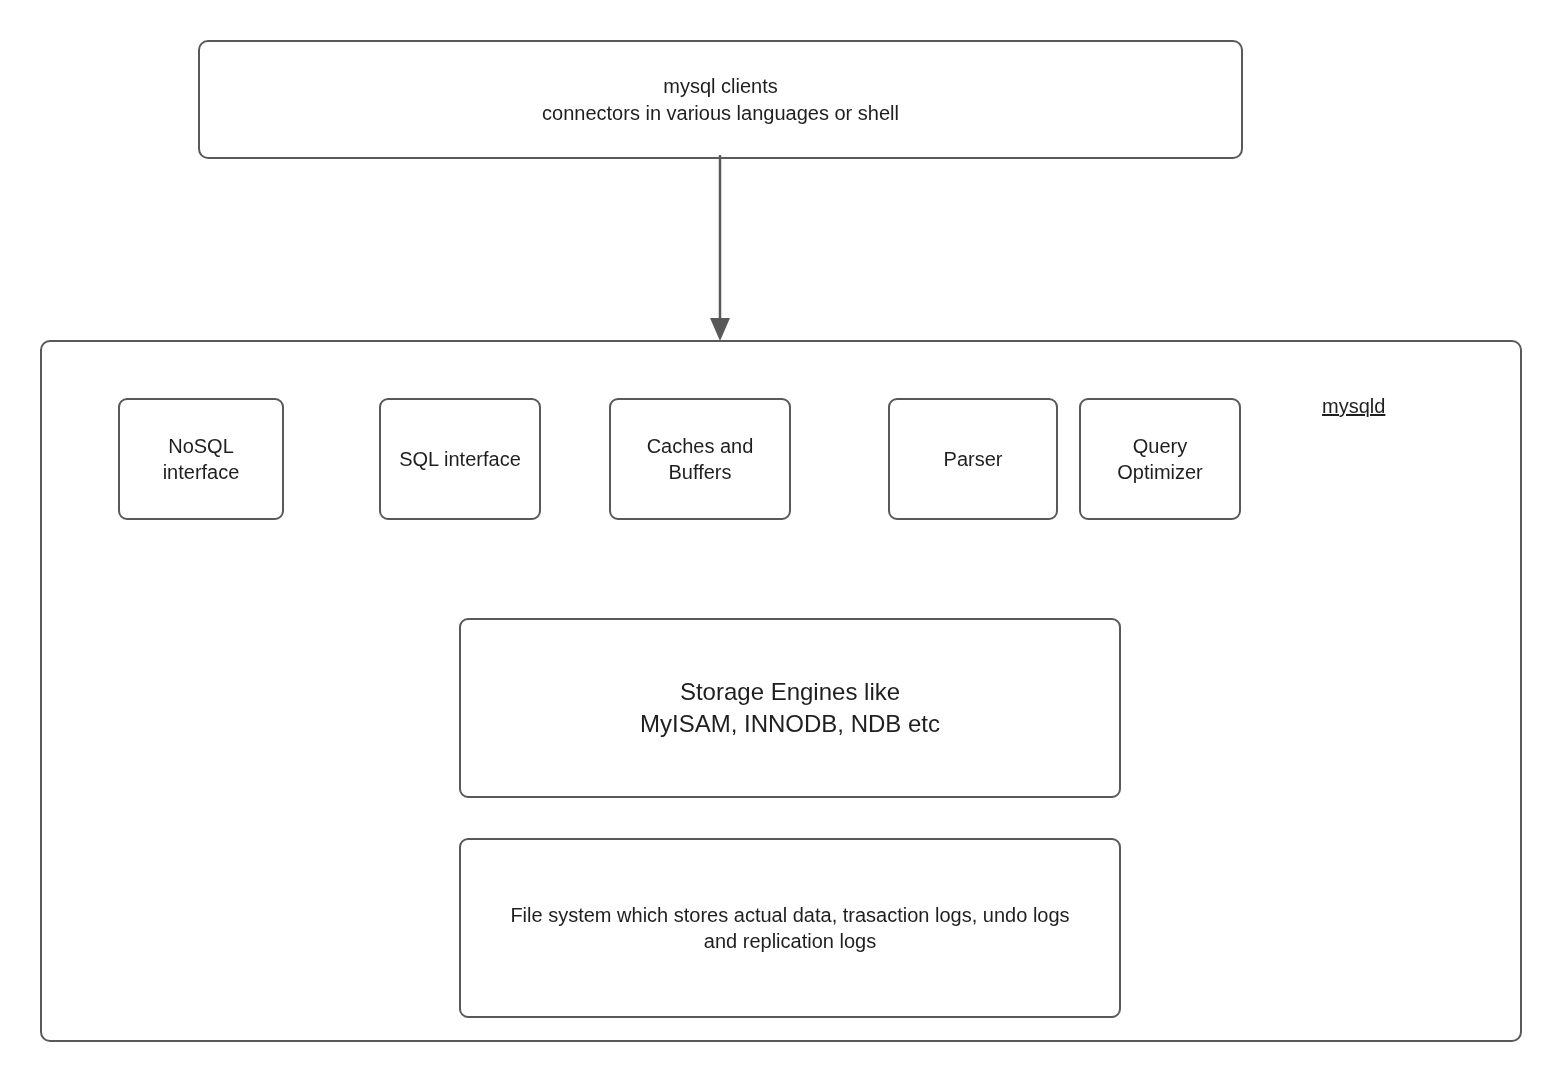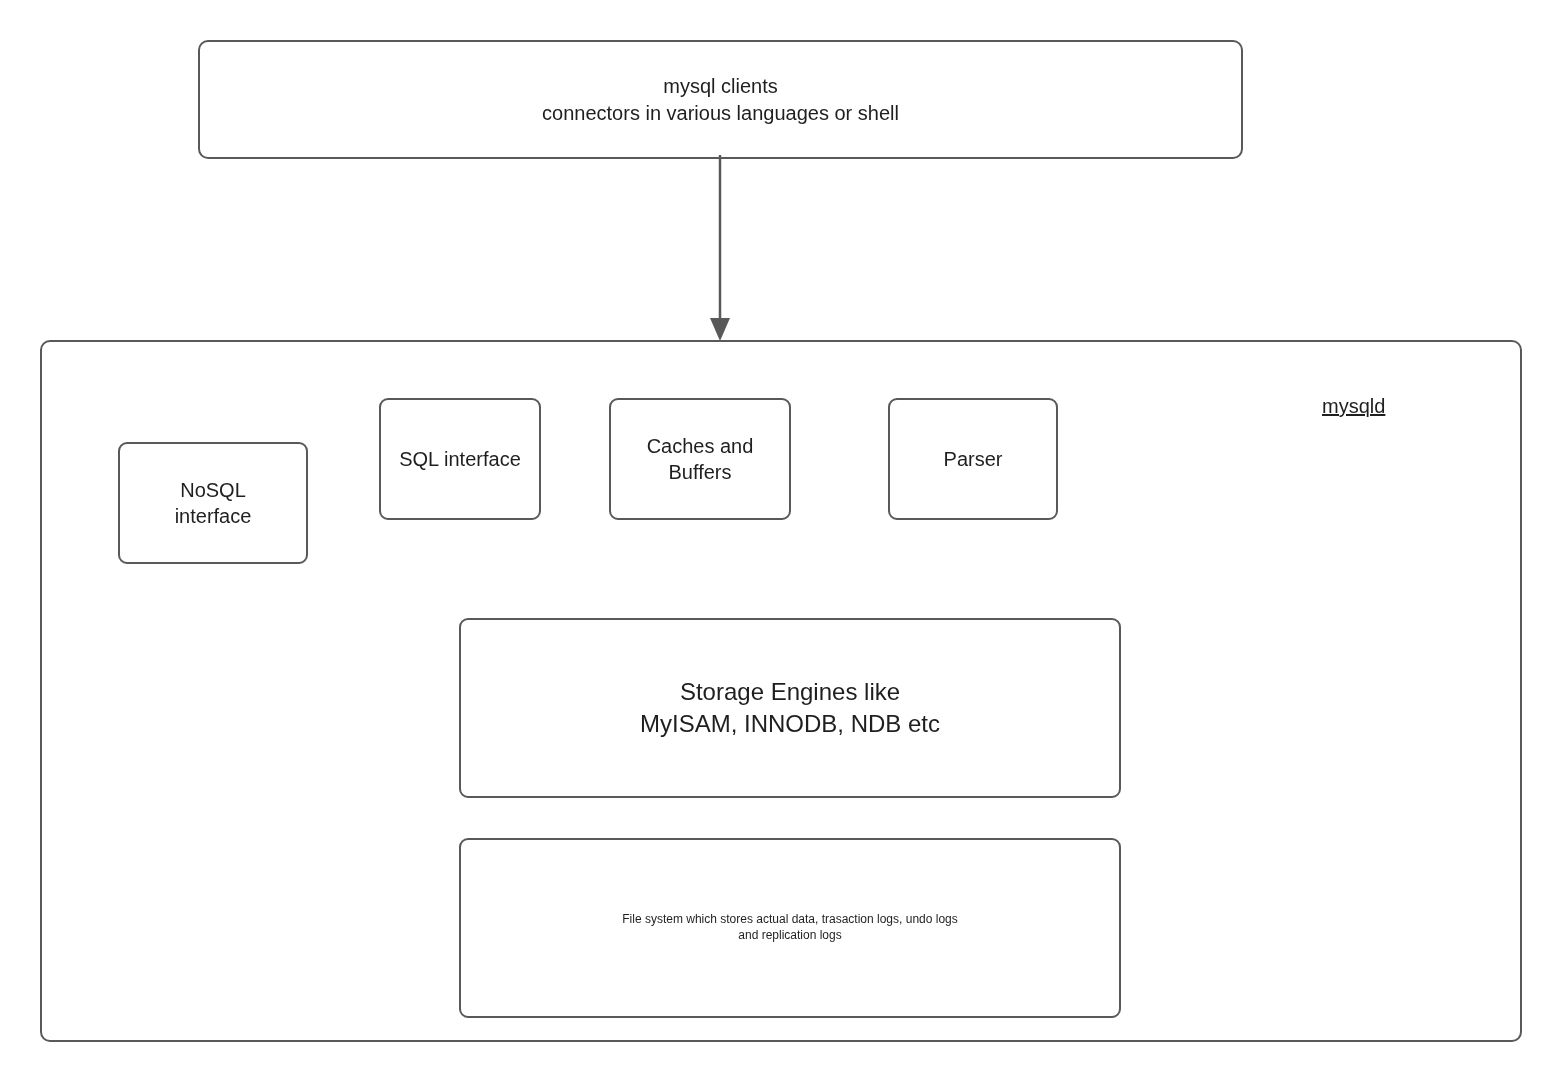--- a/index.html
+++ b/index.html
@@ -69,40 +69,40 @@
     white-space: nowrap;
     text-decoration: underline;
   }
 
   
   .component {
     top: 398px;
     height: 122px;
     font-size: 20px;
   }
-  #node-nosql     { left: 118px;  width: 190px; margin-top: 44px; }
+  #node-nosql     { left: 118px;  width: 166px; }
   #node-sql       { left: 379px;  width: 162px; }
   #node-caches    { left: 609px;  width: 182px; }
   #node-parser    { left: 888px;  width: 170px; }
   #node-optimizer { left: 1079px; width: 162px; }
 
   
   #node-storage {
     left: 459px;
     top: 618px;
     width: 662px;
     height: 180px;
     font-size: 24px;
   }
   #node-filesystem {
     left: 459px;
     top: 838px;
     width: 662px;
     height: 180px;
-    font-size: 12px;
+    font-size: 20px;
   }
 
   
   #arrow-clients-to-mysqld {
     position: absolute;
     left: 696px;
     top: 155px;
     width: 48px;
     height: 190px;
     overflow: visible;
@@ -128,20 +128,22 @@
   <div class="node component" id="node-nosql">NoSQL
 interface</div>
 
   <div class="node component" id="node-sql">SQL interface</div>
 
   <div class="node component" id="node-caches">Caches and
 Buffers</div>
 
   <div class="node component" id="node-parser">Parser</div>
 
+  <div class="node component" id="node-optimizer">Query
+Optimizer</div>
 
   <div class="node" id="node-storage">Storage Engines like
 MyISAM, INNODB, NDB etc</div>
 
   <div class="node" id="node-filesystem">File system which stores actual data, trasaction logs, undo logs
 and replication logs</div>
 
 </div>
 
 </body></html>

